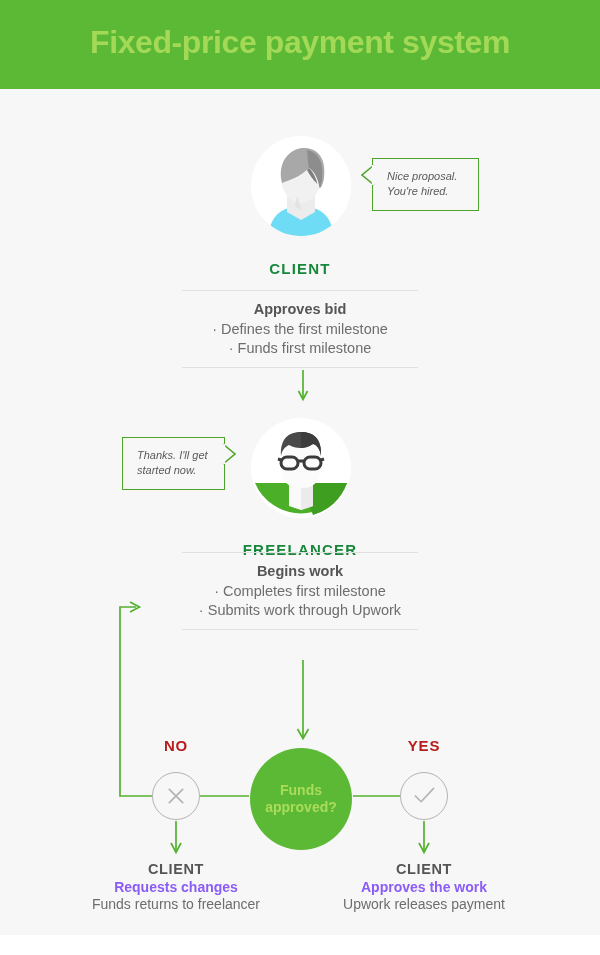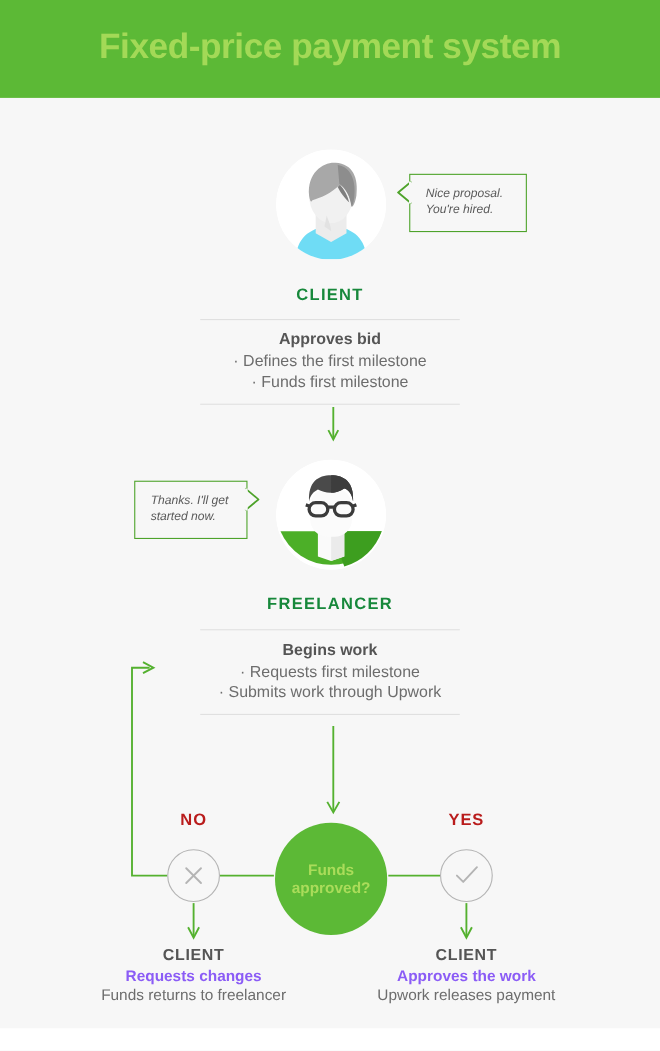--- a/index.html
+++ b/index.html
@@ -61,21 +61,21 @@
   .role-freelancer { top: 541px; }
 
   
   .step-block {
     position: absolute;
     left: 182px;
     width: 236px;
     text-align: center;
   }
   .step-client { top: 290px; }
-  .step-freelancer { top: 572px; }
+  .step-freelancer { top: 552px; }
   .step-rule {
     height: 1px;
     background: #e0e0e0;
     width: 100%;
   }
   .step-body { padding: 10px 0 9px; }
   .step-head {
     font-size: 14.5px;
     font-weight: bold;
     color: #555555;
@@ -291,21 +291,21 @@
       <div>started now.</div>
     </div>
   </div>
 
   <div class="role-label role-freelancer">FREELANCER</div>
 
   <div class="step-block step-freelancer">
     <div class="step-rule"></div>
     <div class="step-body">
       <div class="step-head">Begins work</div>
-      <div class="step-line">· Requests first milestone</div>
+      <div class="step-line">· Completes first milestone</div>
       <div class="step-line">· Submits work through Upwork</div>
     </div>
     <div class="step-rule"></div>
   </div>
 
   <div class="decision-circle">
     <div class="decision-text">
       <div>Funds</div>
       <div>approved?</div>
     </div>

